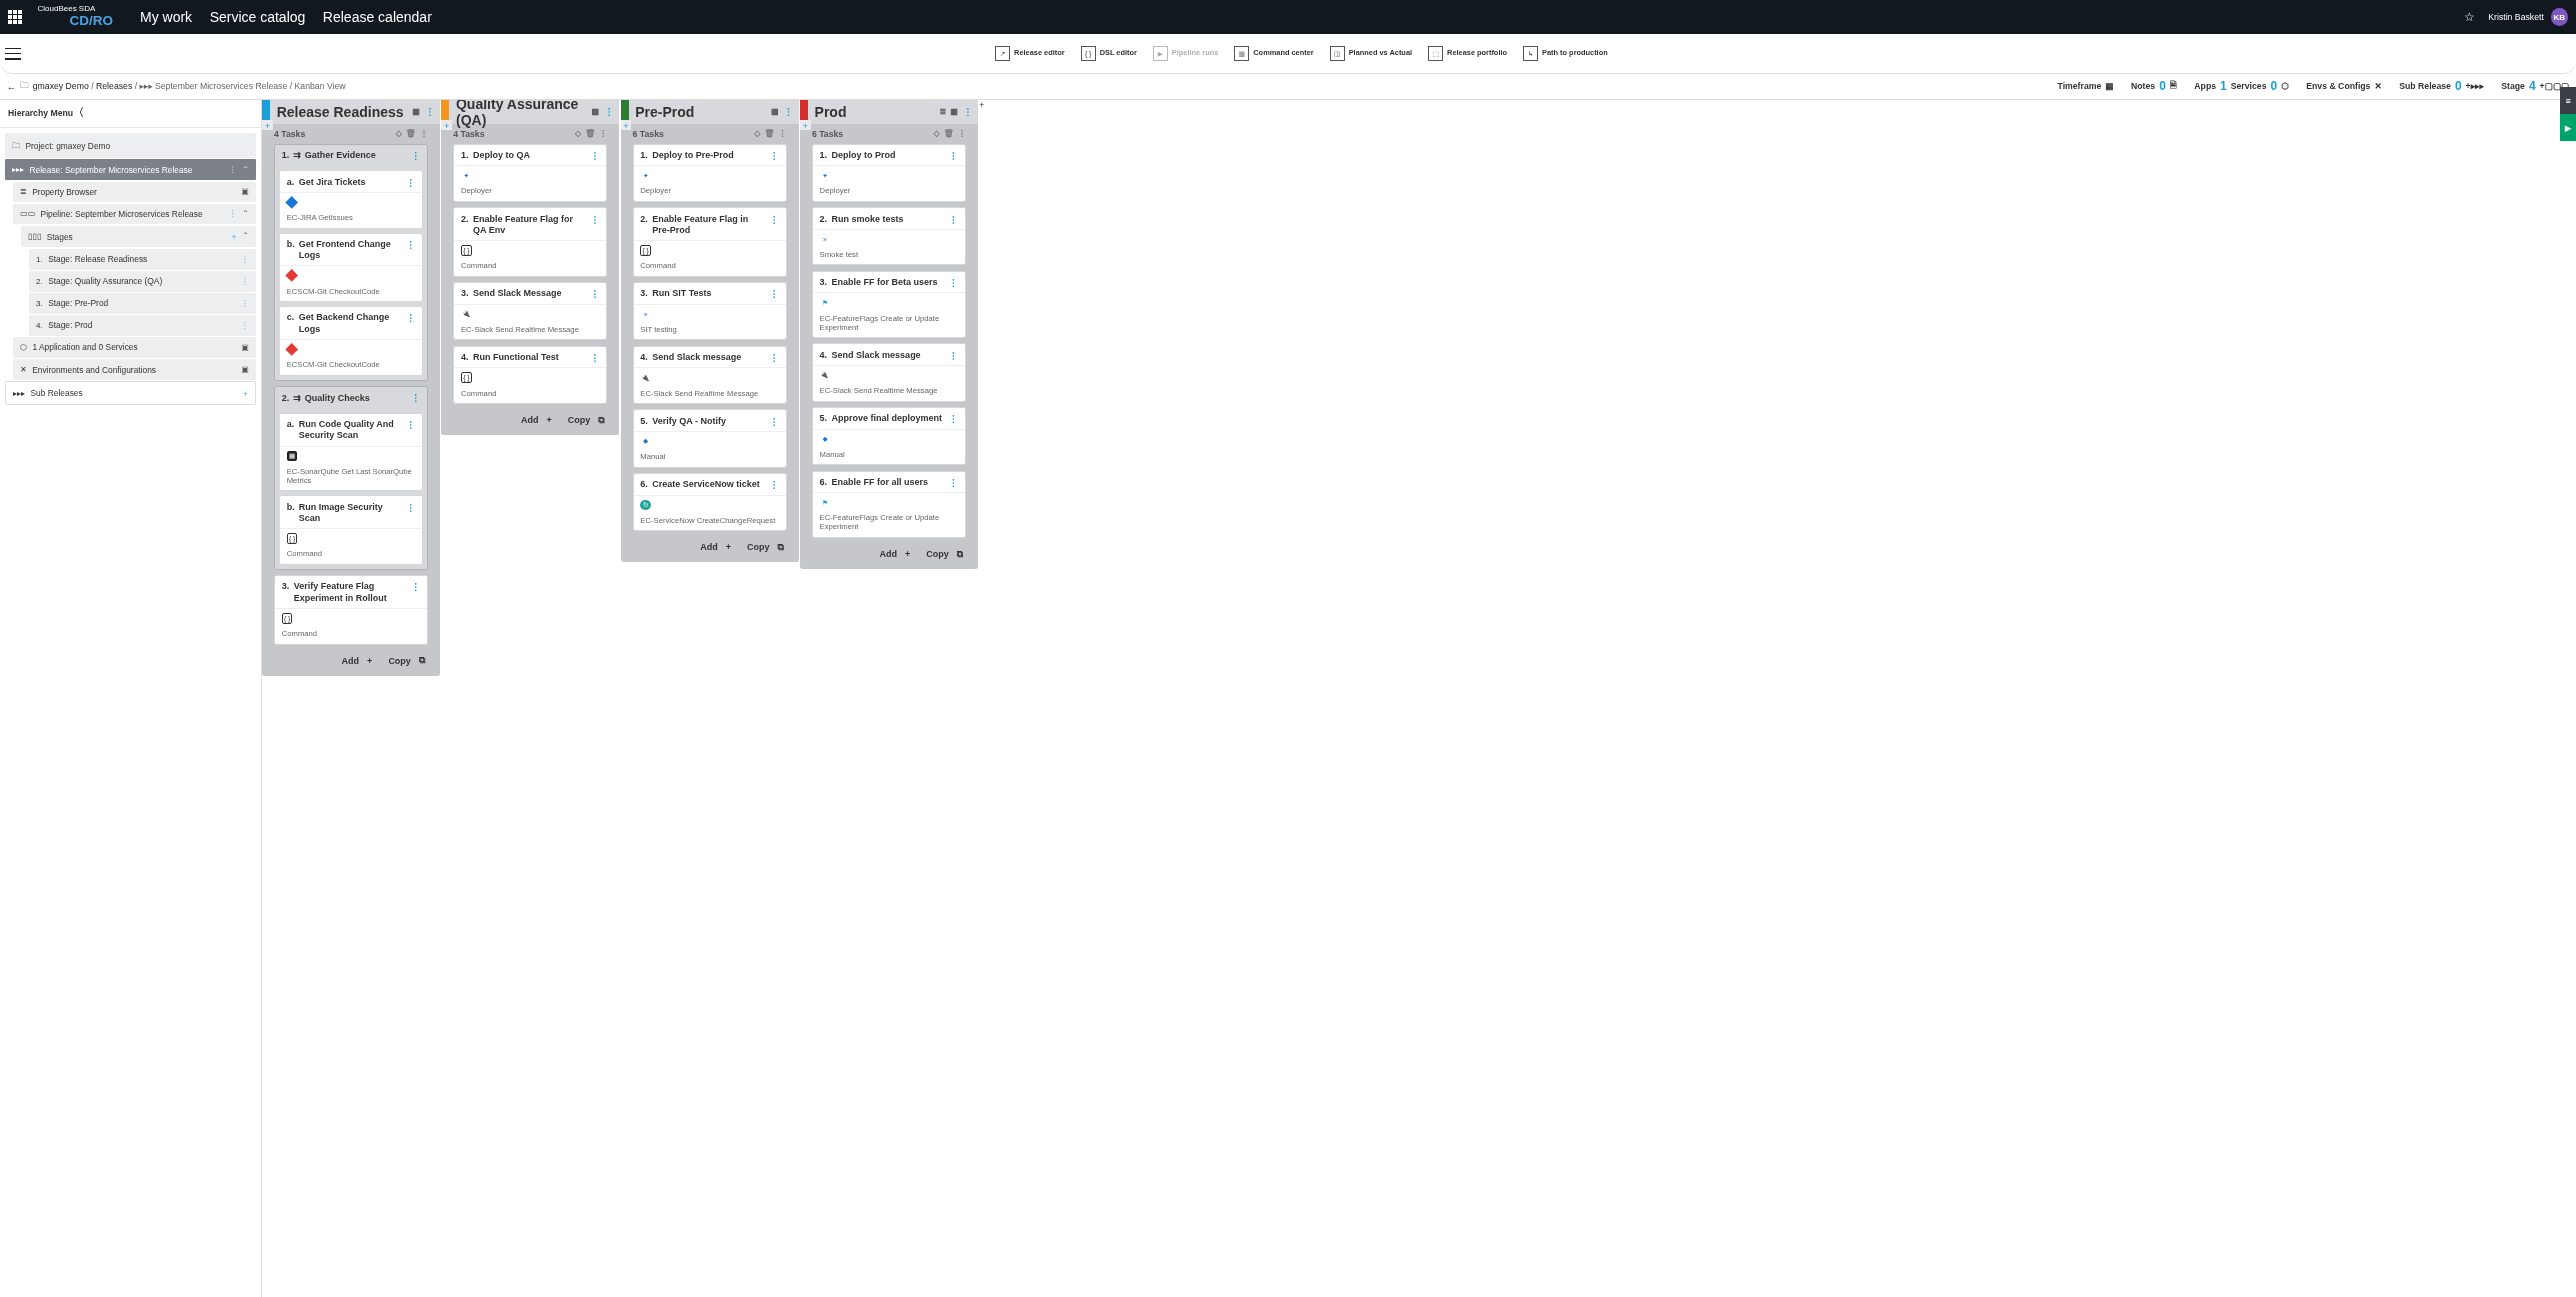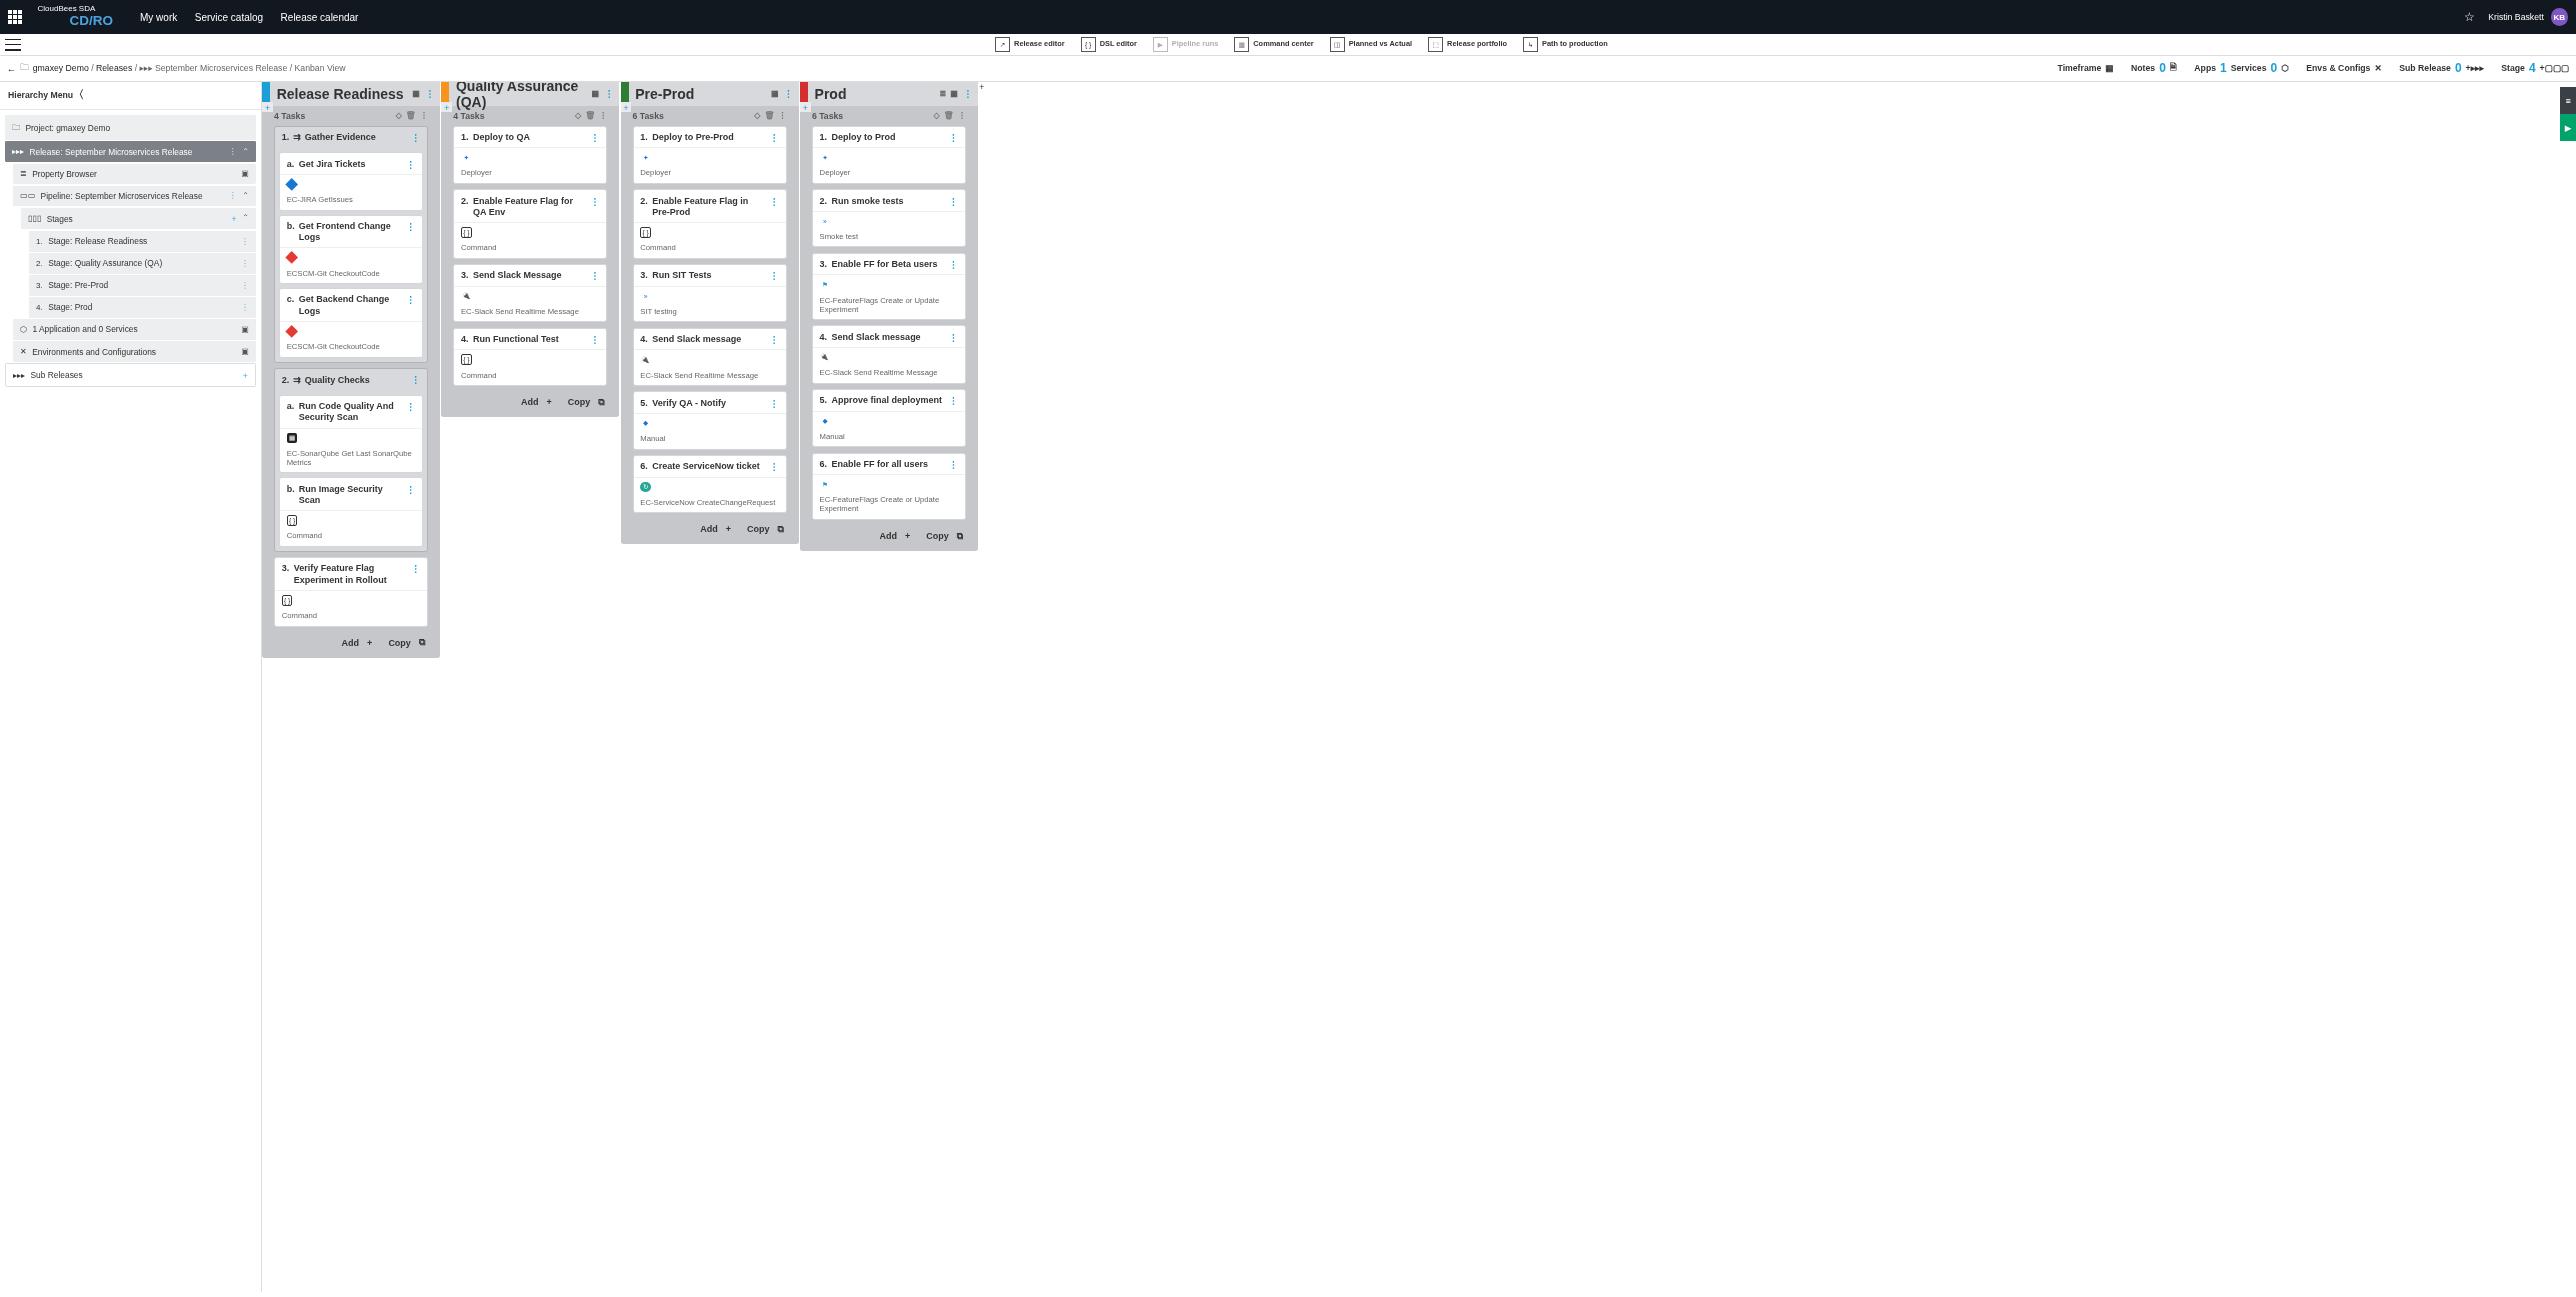--- a/index.html
+++ b/index.html
@@ -4,27 +4,27 @@
 <style>
 * { box-sizing: border-box; margin: 0; padding: 0; }
 body { font-family: -apple-system, BlinkMacSystemFont, "Segoe UI", Arial, sans-serif; font-size: 8.7px; color: #333; background: #fff; overflow: hidden; }
 .topbar { display: flex; align-items: center; background: #12181f; color: #fff; height: 34px; padding: 0 8px; }
 .apps-icon { width: 13.5px; height: 13.5px; display: grid; grid-template-columns: repeat(3,1fr); grid-template-rows: repeat(3,1fr); gap: 1.3px; margin-right: 16px; cursor: pointer; }
 .apps-icon span { background: #fff; }
 .logo-block { margin-right: 27px; line-height: 1.1; }
 .logo-top { font-size: 8px; color: #fff; }
 .logo-bottom { font-size: 13.5px; font-weight: 600; color: #4aa3e0; margin-left: 32px; }
 .topnav { display: flex; gap: 17.5px; }
-.topnav-item { color: #fff; font-size: 10px; cursor: pointer; }
+.topnav-item { color: #fff; font-size: 14px; cursor: pointer; }
 .spacer { flex: 1; }
 .star { font-size: 12px; margin-right: 13.5px; cursor: pointer; }
 .user-name { font-size: 8.7px; margin-right: 6.7px; }
 .avatar { width: 17.5px; height: 17.5px; border-radius: 50%; background: #7e57c2; color: #fff; display: flex; align-items: center; justify-content: center; font-size: 8px; font-weight: 600; }
 
-.toolbar { display: flex; align-items: center; height: 22px; border-bottom: 0.7px solid #ddd; padding: 0 5.4px; }
+.toolbar { display: flex; align-items: center; height: 40px; border-bottom: 0.7px solid #ddd; padding: 0 5.4px; border-radius: 13px; }
 .hamburger { width: 16px; height: 12px; display: flex; flex-direction: column; justify-content: space-between; cursor: pointer; margin-right: 10.8px; }
 .hamburger div { height: 1.7px; background: #222; }
 .tool-row { display: flex; gap: 16px; margin: 0 auto; }
 .tool { display: flex; align-items: center; gap: 4px; cursor: pointer; }
 .tool.disabled { opacity: 0.4; cursor: default; }
 .tool-icon { width: 15px; height: 15px; border: 1.3px solid #555; display: flex; align-items: center; justify-content: center; font-size: 6.7px; }
 .tool-text { font-size: 7.4px; line-height: 1.1; font-weight: 600; }
 
 .sub-header { display: flex; align-items: center; height: 25.6px; padding: 0 6.7px; border-bottom: 0.7px solid #ddd; }
 .back-arrow { font-size: 9.4px; margin-right: 4px; cursor: pointer; }

